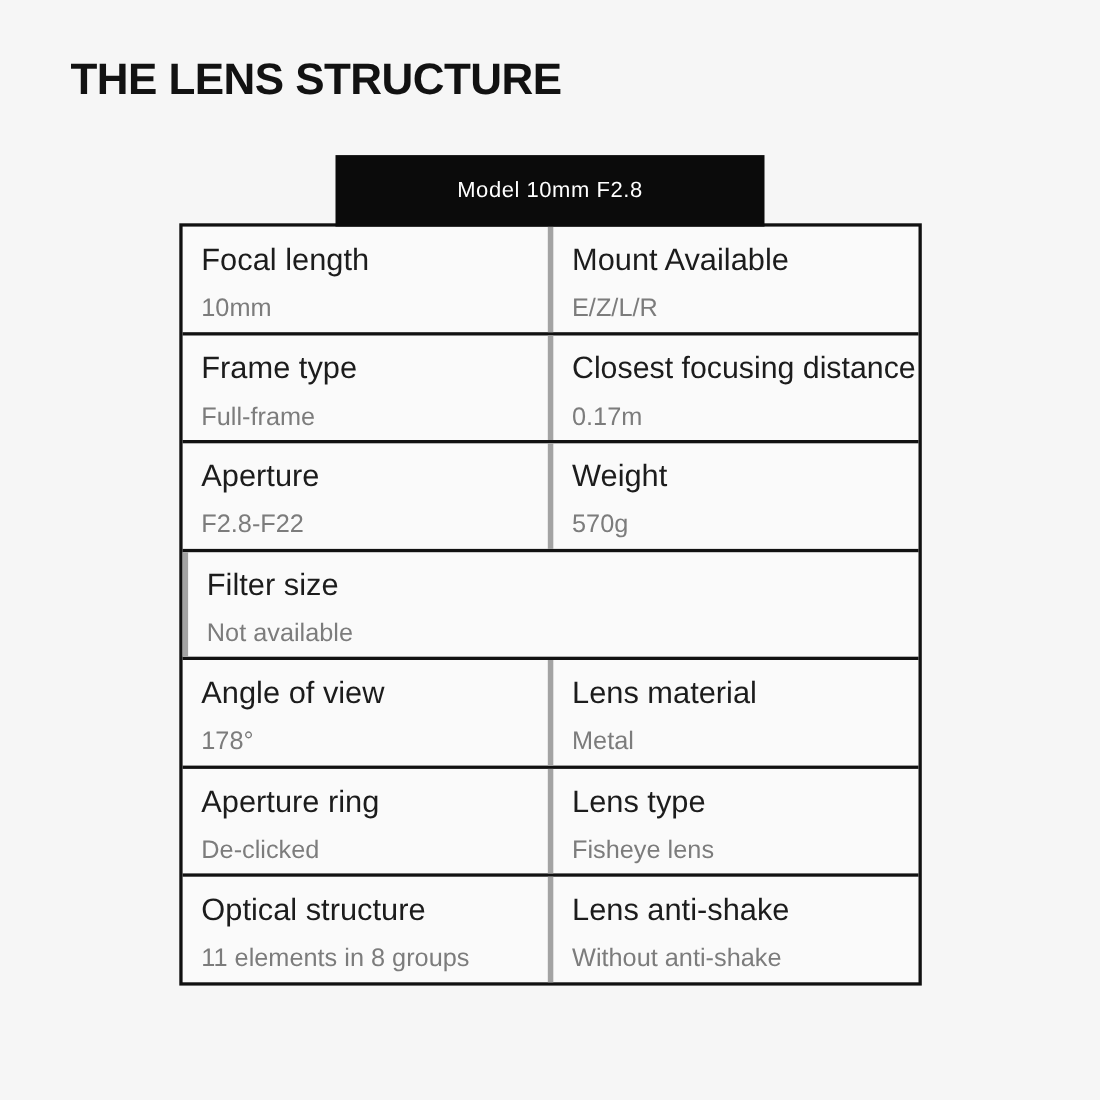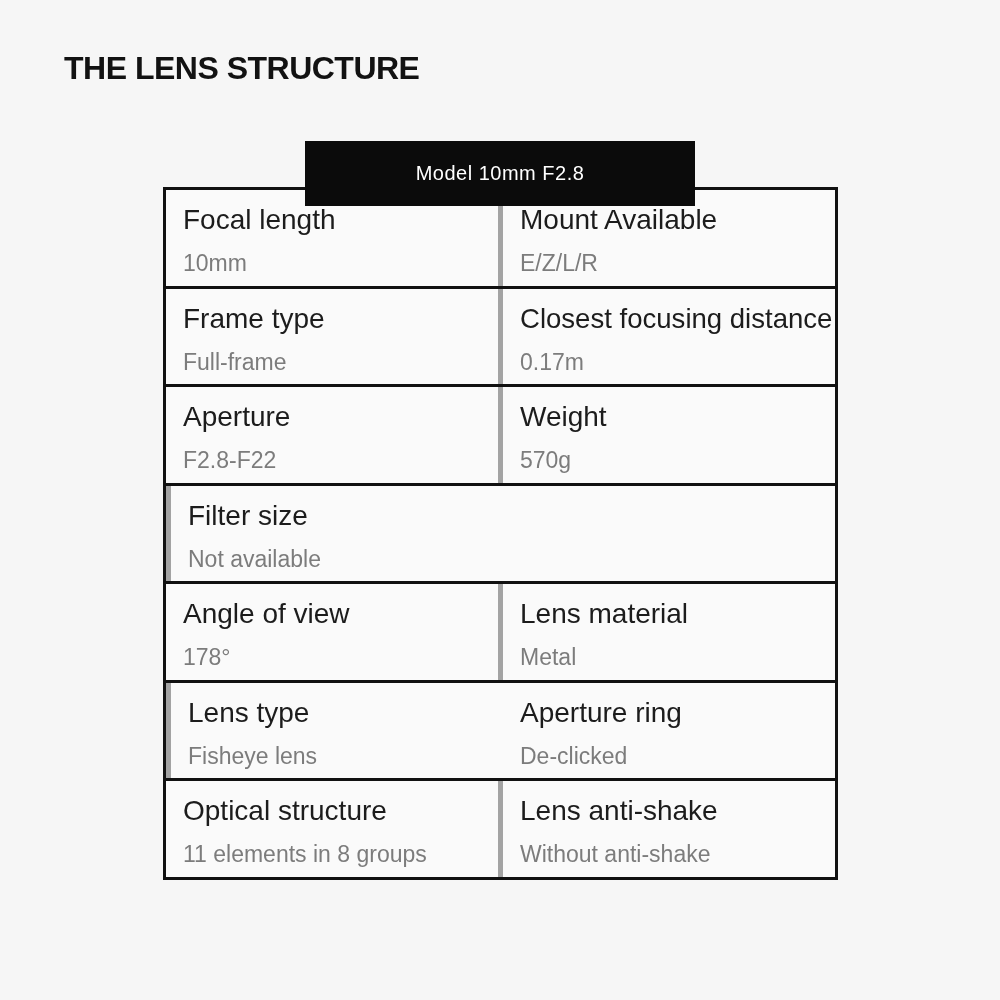--- a/index.html
+++ b/index.html
@@ -8,21 +8,21 @@
     background: #f6f6f6;
     font-family: "Liberation Sans", sans-serif;
     position: relative;
     overflow: hidden;
   }
   .page { position: absolute; inset: 0; width: 1000px; height: 1000px; }
 
   .page-title {
     position: absolute;
     left: 64px; top: 50px;
-    font-size: 32px;
+    font-size: 40px;
     font-weight: 600;
     letter-spacing: -0.5px;
     color: #121212;
     white-space: nowrap;
   }
 
   .model-banner {
     position: absolute;
     left: 305px; top: 141px;
     width: 390px; height: 65px;
@@ -30,21 +30,21 @@
     color: #ffffff;
     display: flex; align-items: center; justify-content: center;
     font-size: 20px;
     letter-spacing: 0.5px;
     z-index: 2;
     white-space: nowrap;
   }
 
   .spec-table {
     position: absolute;
-    left: 163px; top: 187px;
+    left: 163px; top: 203px;
     width: 675px; height: 693px;
     border: 3px solid #111111;
     background: #fafafa;
     display: flex; flex-direction: column;
     z-index: 1;
   }
   .spec-row { flex: 1; display: flex; min-height: 0; }
   .spec-row:not(:last-child) { border-bottom: 3px solid #111111; }
   .spec-cell {
     flex: 1; min-width: 0;
@@ -126,27 +126,27 @@
         <div class="spec-label">Angle of view</div>
         <div class="spec-value">178°</div>
       </div>
       <div class="spec-cell col-right">
         <div class="spec-label">Lens material</div>
         <div class="spec-value">Metal</div>
       </div>
     </div>
 
     <div class="spec-row">
+      <div class="spec-cell">
+        <div class="spec-label">Aperture ring</div>
+        <div class="spec-value">De-clicked</div>
+      </div>
       <div class="spec-cell col-right">
         <div class="spec-label">Lens type</div>
         <div class="spec-value">Fisheye lens</div>
-      </div>
-      <div class="spec-cell">
-        <div class="spec-label">Aperture ring</div>
-        <div class="spec-value">De-clicked</div>
       </div>
     </div>
 
     <div class="spec-row">
       <div class="spec-cell">
         <div class="spec-label">Optical structure</div>
         <div class="spec-value">11 elements in 8 groups</div>
       </div>
       <div class="spec-cell col-right">
         <div class="spec-label">Lens anti-shake</div>

